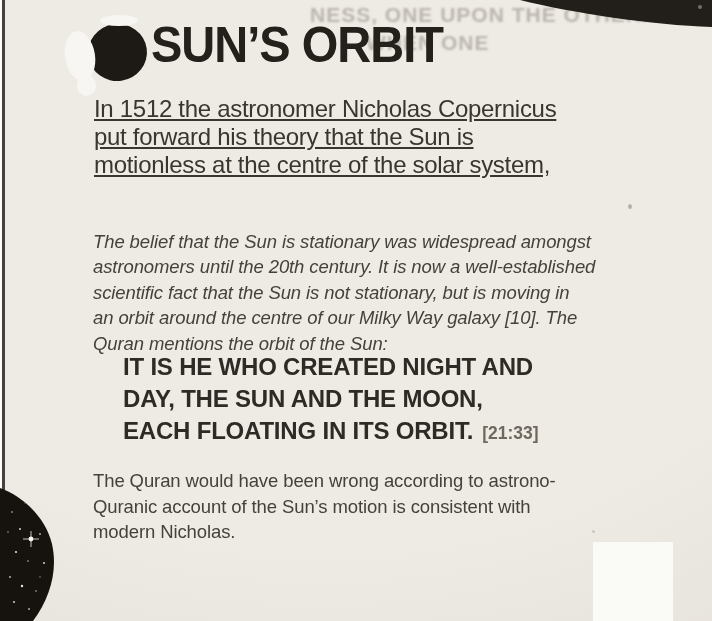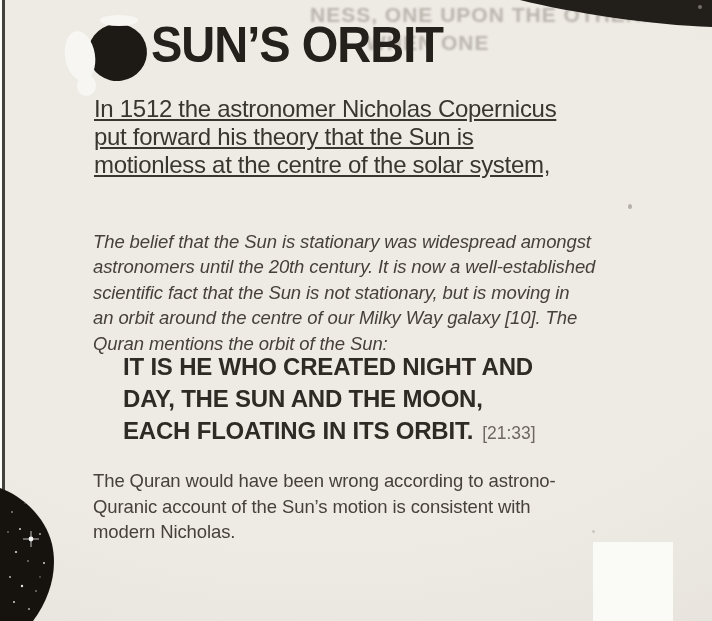--- a/index.html
+++ b/index.html
@@ -38,21 +38,21 @@
   .patch-c{left:100px;top:15px;width:38px;height:11px;}
 
   .line{white-space:pre;}
 
   .intro{position:absolute;left:94px;top:95px;color:#39352f;
          font-size:24px;line-height:28px;letter-spacing:-0.3px;text-decoration:underline;}
   .bodytext{position:absolute;left:93px;top:229px;color:#46413a;
          font-size:18.5px;line-height:25.4px;letter-spacing:-0.1px;font-style:italic;}
   .quote{position:absolute;left:94px;top:351px;color:#2e2a25;
          font-size:24px;line-height:32px;font-weight:bold;letter-spacing:-0.2px;margin-left:29px;}
-  .citation{font-weight:normal;font-size:17.5px;color:#6e685f;
+  .citation{font-weight:bold;font-size:17.5px;color:#6e685f;
             letter-spacing:0;margin-left:9px;}
   .closing{position:absolute;left:93px;top:468px;color:#46413a;
          font-size:18.5px;line-height:25.6px;letter-spacing:-0.1px;}
 
   
   .photo-top-right{position:absolute;right:0;top:0;width:192px;height:30px;}
   
   .photo-bottom-left{position:absolute;left:0;top:482px;width:70px;height:139px;}
 
   

